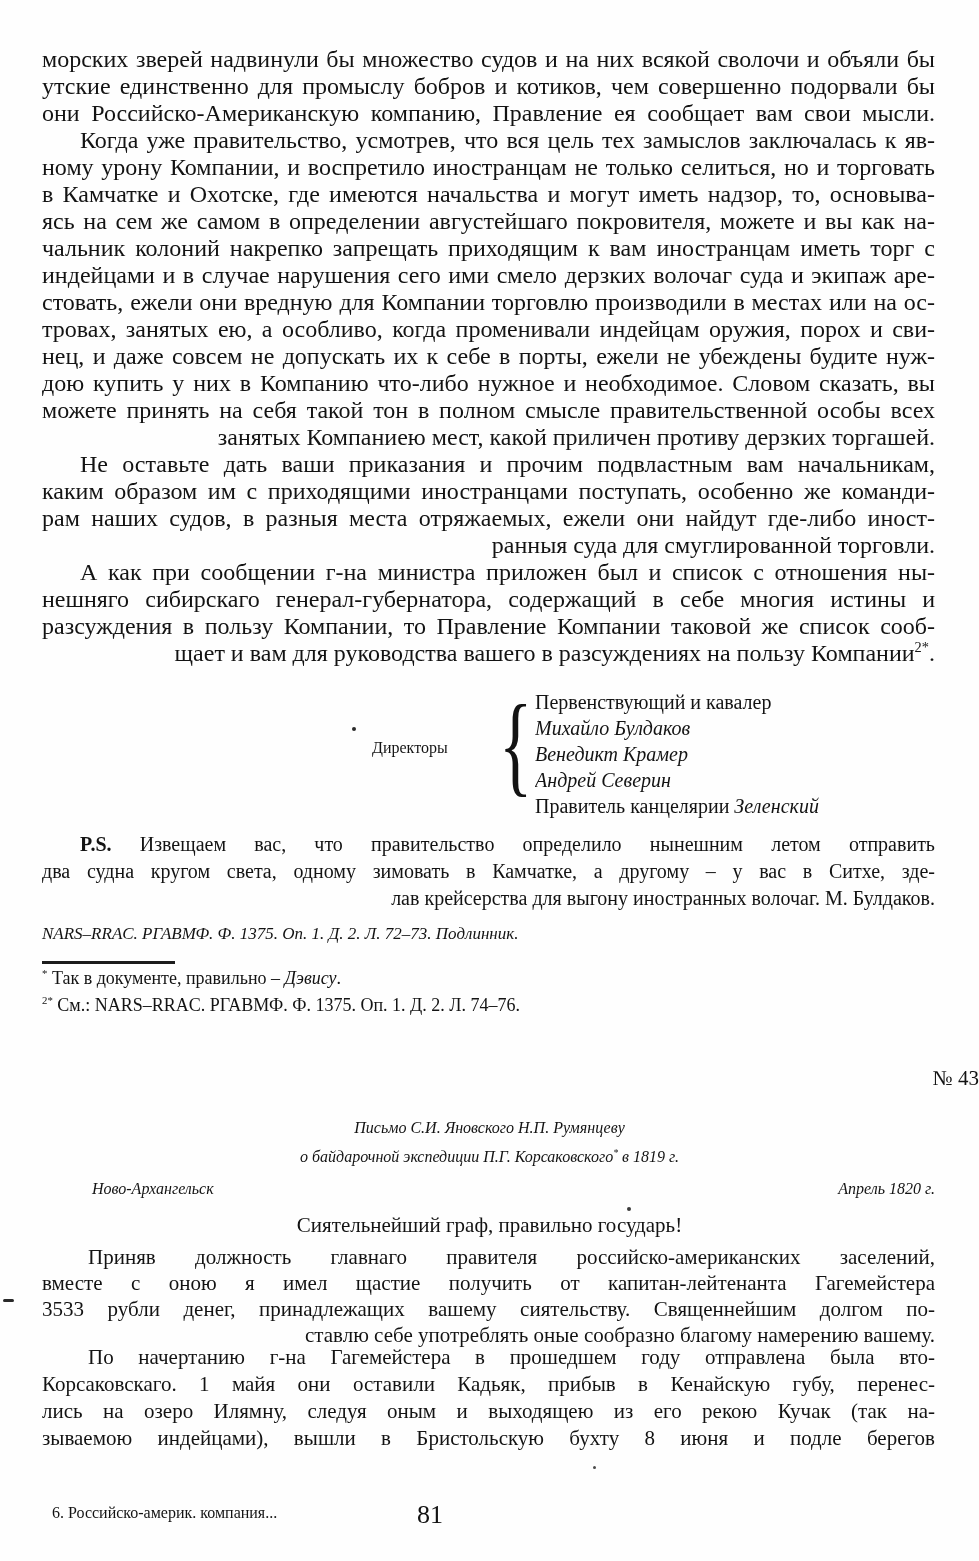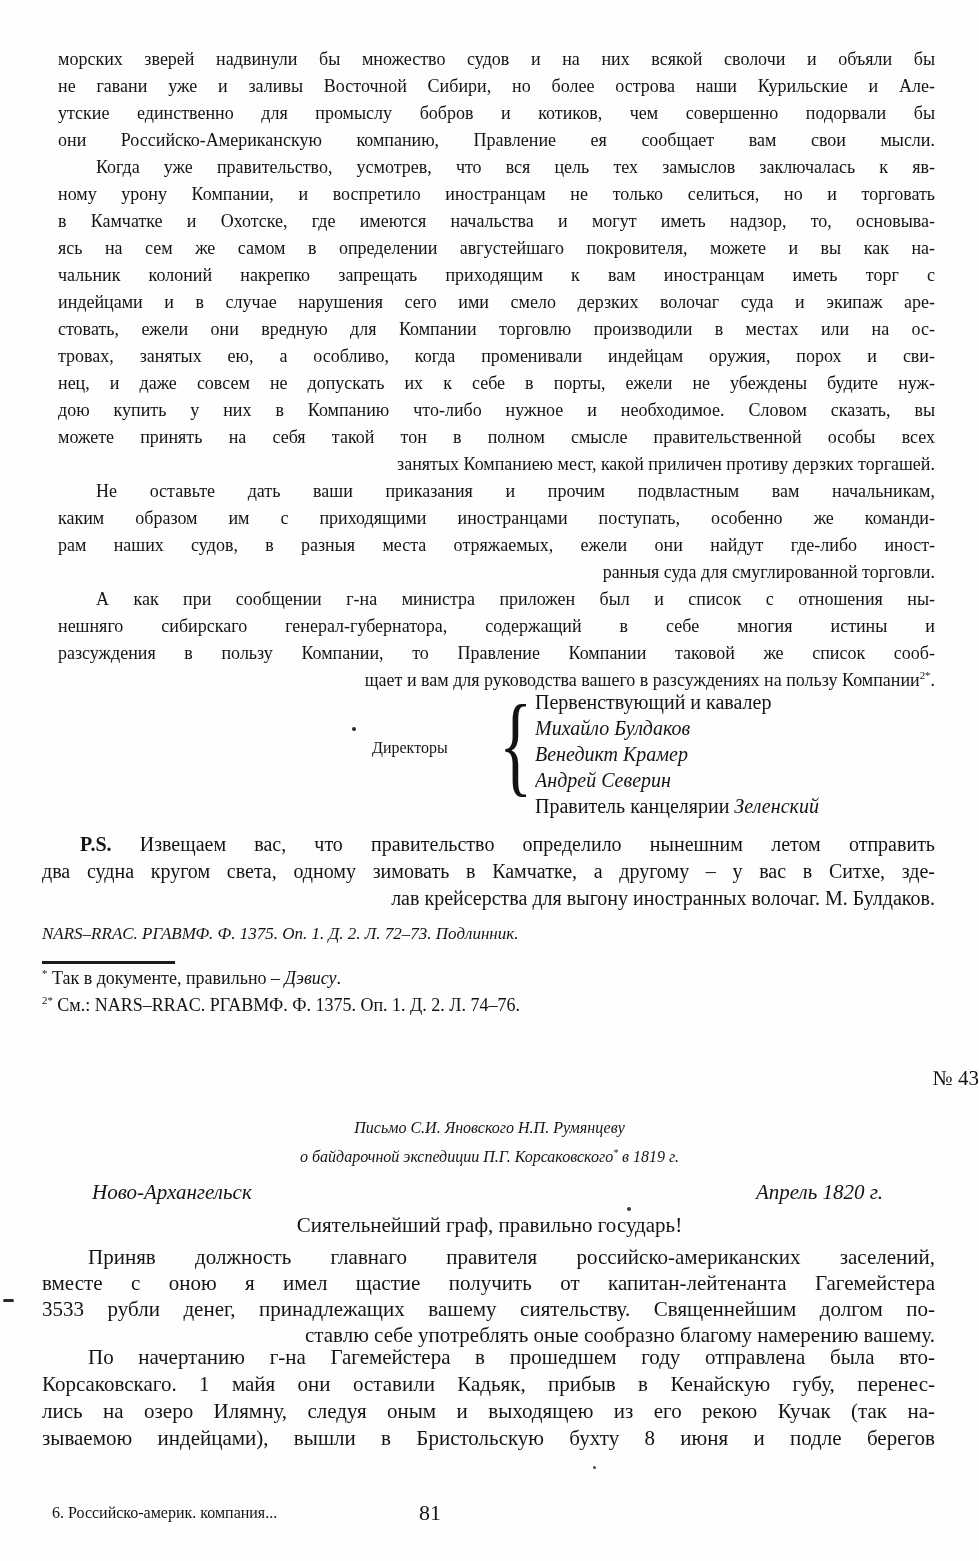--- a/index.html
+++ b/index.html
@@ -7,21 +7,21 @@
     position: relative;
     width: 979px;
     height: 1561px;
     background: #fefefe;
     font-family: "Liberation Serif", "DejaVu Serif", serif;
     color: #131313;
     overflow: hidden;
   }
   .abs { position: absolute; }
   
-  .main { left: 58px; right: 44px; top: 46px; font-size: 18px; line-height: 27px; }
+  .main { left: 42px; right: 44px; top: 46px; font-size: 24px; line-height: 27px; }
   .ln { text-align: right; height: 27px; overflow: hidden; }
   .ln.j { text-align: justify; text-align-last: justify; }
   .ln.ind { text-indent: 38px; }
   .ln.ind2 { text-indent: 46px; }
   .it { font-style: italic; }
   .b { font-weight: bold; }
   sup { font-size: 0.6em; line-height: 0; vertical-align: super; }
   
   .dir-label { left: 372px; top: 739px; font-size: 16px; }
   .dir-brace {
@@ -37,47 +37,46 @@
   
   .citation { left: 42px; top: 924px; font-size: 17px; font-style: italic; }
   
   .fn-rule { left: 42px; top: 961px; width: 133px; height: 2.5px; background: #1c1c1c; }
   .footnotes { left: 42px; right: 44px; top: 965px; font-size: 18px; line-height: 27px; }
   .fn { height: 27px; overflow: hidden; }
   
   .doc-number { left: 0; right: 0; top: 1066px; text-align: right; font-size: 21px; font-weight: normal; }
   .doc-title { left: 0; right: 0; top: 1113px; text-align: center; font-size: 16px; font-style: italic; line-height: 29px; }
   .tl { height: 29px; overflow: hidden; }
-  .dateline { left: 42px; right: 44px; top: 1180px; font-size: 21px; font-style: italic;
+  .dateline { left: 42px; right: 44px; top: 1180px; font-size: 16px; font-style: italic;
               display: flex; justify-content: space-between; padding: 0; box-sizing: border-box; }
   .dateline .place { margin-left: 50px; }
-  .dateline .date { margin-right: 52px; }
+  .dateline .date { }
   .salutation { left: 0; right: 0; top: 1213px; text-align: center; font-size: 21px; }
   
   .letter1 { left: 42px; right: 44px; top: 1244px; font-size: 21px; line-height: 26px; }
   .letter1 .ln { height: 26px; }
   .letter2 { left: 42px; right: 44px; top: 1344px; font-size: 21px; line-height: 27px; }
   
   .footer-left { left: 52px; top: 1504px; font-size: 16px; }
-  .page-num { left: 400px; top: 1500px; width: 60px; text-align: center; font-size: 22px; }
+  .page-num { left: 400px; top: 1500px; width: 60px; text-align: center; font-size: 26px; }
   
   .artifact { background: #2a2a2a; border-radius: 2px; }
   .a1 { left: 3px; top: 1299px; width: 11px; height: 3px; }
   .a2 { left: 352px; top: 727px; width: 4px; height: 4px; border-radius: 50%; }
   .a3 { left: 627px; top: 1207px; width: 4px; height: 4px; border-radius: 50%; background: #3a3a3a; }
   .a4 { left: 593px; top: 1466px; width: 3px; height: 3px; border-radius: 50%; background: #4a4a4a; }
 </style>
 </head>
 <body>
 
 <div class="page">
 
   <div class="abs main">
     <div class="ln j">морских зверей надвинули бы множество судов и на них всякой сволочи и объяли бы</div>
-    <div class="ln j">не гавани уже и заливы Восточной Сибири, но более острова наши Курильские и Але-</div>
     <div class="ln j">утские единственно для промыслу бобров и котиков, чем совершенно подорвали бы</div>
     <div class="ln j">они Российско-Американскую компанию, Правление ея сообщает вам свои мысли.</div>
     <div class="ln j ind">Когда уже правительство, усмотрев, что вся цель тех замыслов заключалась к яв-</div>
     <div class="ln j">ному урону Компании, и воспретило иностранцам не только селиться, но и торговать</div>
     <div class="ln j">в Камчатке и Охотске, где имеются начальства и могут иметь надзор, то, основыва-</div>
     <div class="ln j">ясь на сем же самом в определении августейшаго покровителя, можете и вы как на-</div>
     <div class="ln j">чальник колоний накрепко запрещать приходящим к вам иностранцам иметь торг с</div>
     <div class="ln j">индейцами и в случае нарушения сего ими смело дерзких волочаг суда и экипаж аре-</div>
     <div class="ln j">стовать, ежели они вредную для Компании торговлю производили в местах или на ос-</div>
     <div class="ln j">тровах, занятых ею, а особливо, когда променивали индейцам оружия, порох и сви-</div>

